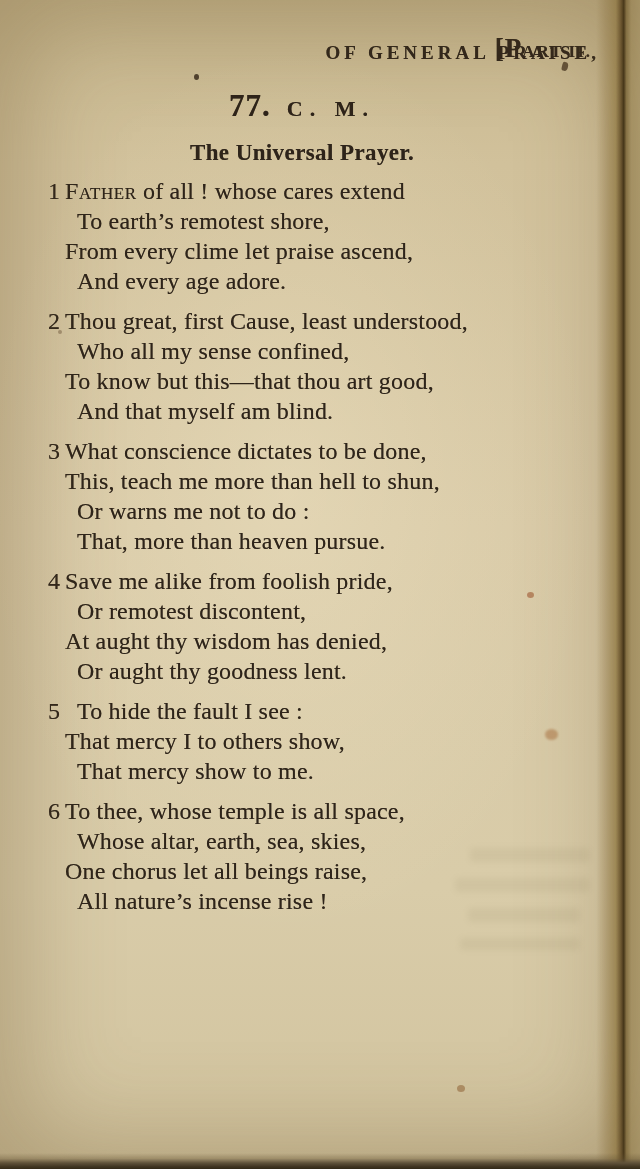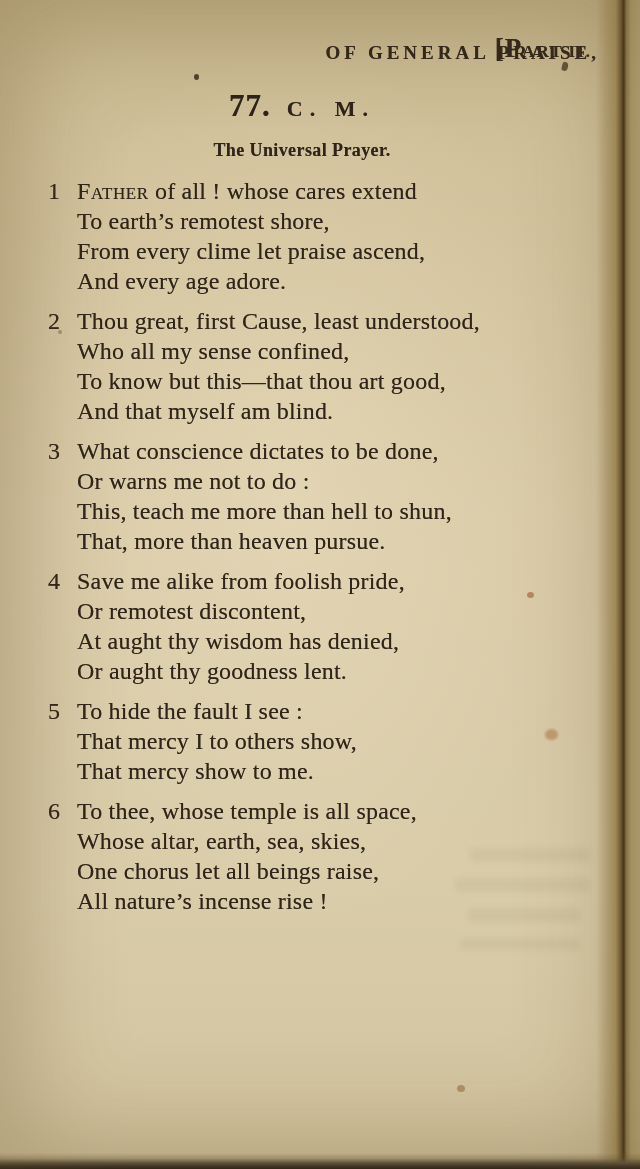--- a/index.html
+++ b/index.html
@@ -49,32 +49,32 @@
   .running-header-right .sc  { font-size: 17px; letter-spacing: 2px; font-family: Liberation Serif, serif; }
 
   .hymn-row {
     position: absolute; top: 88px; left: 0; width: 604px; text-align: center;
   }
   .hymn-number { font-size: 31px; font-weight: bold; letter-spacing: 1px; }
   .hymn-meter  { font-size: 22px; font-weight: bold; letter-spacing: 7px; margin-left: 12px; }
 
   .hymn-title {
     position: absolute; top: 140px; left: 0; width: 604px; text-align: center;
-    font-size: 18px; font-weight: bold; letter-spacing: 0.4px;
+    font-size: 23px; font-weight: bold; letter-spacing: 0.4px;
   }
 
   .stanzas {
     position: absolute; top: 176px; left: 50px; right: 60px;
   }
   .stanza {
     position: relative; margin-bottom: 10px;
     font-size: 24px; line-height: 30px; letter-spacing: 0.2px;
   }
   .stanza .num { position: absolute; left: -2px; top: 0; width: 26px; }
-  .line { margin-left: 27px; white-space: nowrap; }
+  .line { margin-left: 15px; white-space: nowrap; }
   .line.even { margin-left: 27px; }
   .smallcaps { font-variant: small-caps; letter-spacing: 0.6px; }
 
   .speck, .stain, .ghost { position: absolute; pointer-events: none; }
   .speck { border-radius: 50%; }
   .speck.s1 { left: 194px; top: 74px;  width: 5px;  height: 6px;  background: #3a2c1c; opacity: .85; }
   .speck.s2 { left: 562px; top: 62px;  width: 6px;  height: 9px;  background: #4a3823; opacity: .8;
               border-radius: 40% 60% 60% 40%; transform: rotate(14deg); }
   .speck.s6 { left: 58px;  top: 330px; width: 4px;  height: 4px;  background: #5a4428; opacity: .4; }
   .stain.s3 { left: 527px; top: 592px; width: 7px;  height: 6px;  background: #9a4f28; opacity: .55;
@@ -122,22 +122,22 @@
       <span class="num">2</span>
       <div class="line odd">Thou great, first Cause, least understood,</div>
       <div class="line even">Who all my sense confined,</div>
       <div class="line odd">To know but this—that thou art good,</div>
       <div class="line even">And that myself am blind.</div>
     </div>
 
     <div class="stanza">
       <span class="num">3</span>
       <div class="line odd">What conscience dictates to be done,</div>
+      <div class="line odd">This, teach me more than hell to shun,</div>
       <div class="line even">Or warns me not to do :</div>
-      <div class="line odd">This, teach me more than hell to shun,</div>
       <div class="line even">That, more than heaven pursue.</div>
     </div>
 
     <div class="stanza">
       <span class="num">4</span>
       <div class="line odd">Save me alike from foolish pride,</div>
       <div class="line even">Or remotest discontent,</div>
       <div class="line odd">At aught thy wisdom has denied,</div>
       <div class="line even">Or aught thy goodness lent.</div>
     </div>

